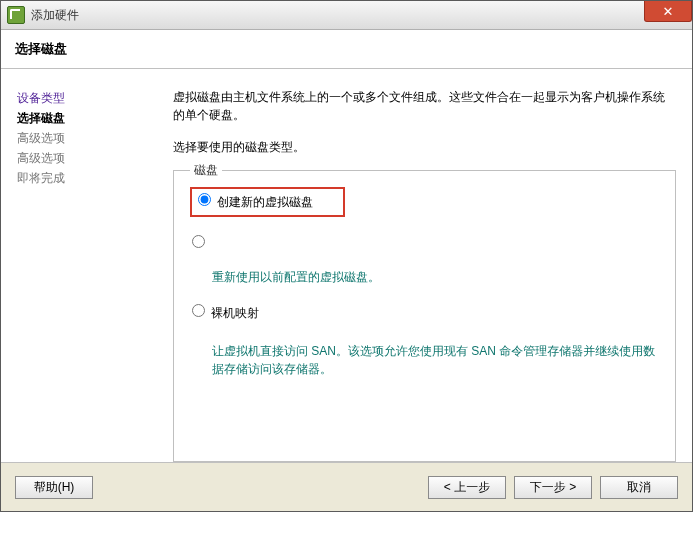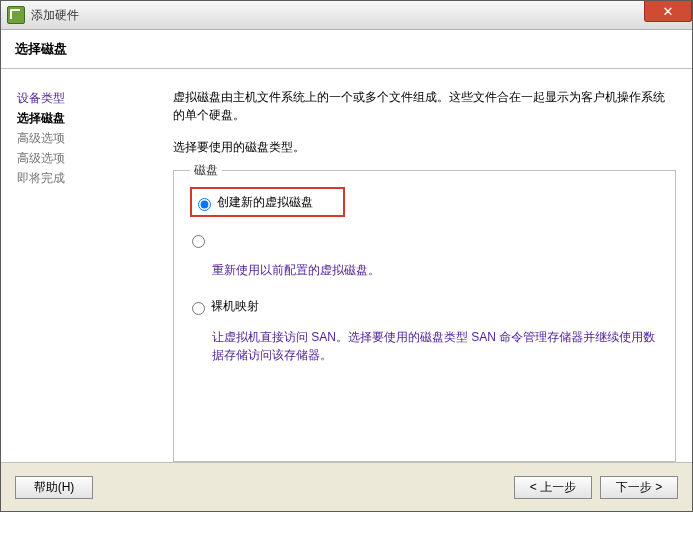--- a/index.html
+++ b/index.html
@@ -15,24 +15,24 @@
 .body-inner{flex:1;display:flex;padding:18px 16px 0 16px;box-sizing:border-box}
 .sidebar{width:150px;padding-right:6px}
 .sidebar .step{line-height:20px;color:#777}
 .sidebar .step.link{color:#4c1d95;cursor:pointer}
 .sidebar .step.current{color:#000;font-weight:bold}
 .main{flex:1;display:flex;flex-direction:column}
 .desc-line{line-height:18px;margin-bottom:14px}
 .fieldset{border:1px solid #bfbfbf;margin:0;padding:16px 16px 16px 16px;position:relative;flex:1;box-sizing:border-box}
 .fieldset .legend{position:absolute;top:-9px;left:16px;background:#fff;padding:0 4px;color:#333}
 .opt{margin-bottom:18px}
-.opt .row{display:flex;align-items:flex-end}
+.opt .row{display:flex;align-items:flex-start}
 .opt input[type=radio]{margin:0 6px 0 2px}
 .opt .label{line-height:18px}
-.opt .sub{margin:13px 0 0 22px;color:#4c1d95;line-height:18px}
+.opt .sub{margin:20px 0 0 22px;color:#0f766e;line-height:18px}
 .highlight{display:inline-flex;align-items:center;border:2px solid #d43a2a;padding:4px 30px 4px 4px}
 .footer{height:48px;border-top:1px solid #c0c0c0;background:#ece9d8;display:flex;align-items:center;padding:0 14px}
 .footer .spacer{flex:1}
 button.win{height:23px;min-width:78px;margin-left:8px;background:linear-gradient(to bottom,#fdfdfd,#e3e3e3);border:1px solid #8a8a8a;font-size:12px;font-family:inherit;padding:0 10px;cursor:default}
 button.win.help{min-width:78px;margin-left:0}
 </style>
 </head>
 <body>
 
 <div class="window">
@@ -78,28 +78,29 @@
               <input type="radio" name="disk" style="">
             </div>
             <div class="sub">重新使用以前配置的虚拟磁盘。</div>
           </div>
 
           <div class="opt">
             <div class="row">
               <input type="radio" name="disk" style="">
               <span class="label">裸机映射</span>
             </div>
-            <div class="sub">让虚拟机直接访问 SAN。选择要使用的磁盘类型 SAN 命令管理存储器并继续使用数据存储访问该存储器。</div>
+            <div class="sub">让虚拟机直接访问 SAN。该选项允许您使用现有 SAN 命令管理存储器并继续使用数据存储访问该存储器。</div>
           </div>
 
         </div>
       </div>
     </div>
   </div>
 
   <div class="footer">
     <button class="win help"><span>帮助(H)</span></button>
     <div class="spacer"></div>
     <button class="win"><span>&lt; 上一步</span></button>
     <button class="win"><span>下一步 &gt;</span></button>
+    <button class="win"><span>取消</span></button>
   </div>
 
 </div>
 
 </body></html>

